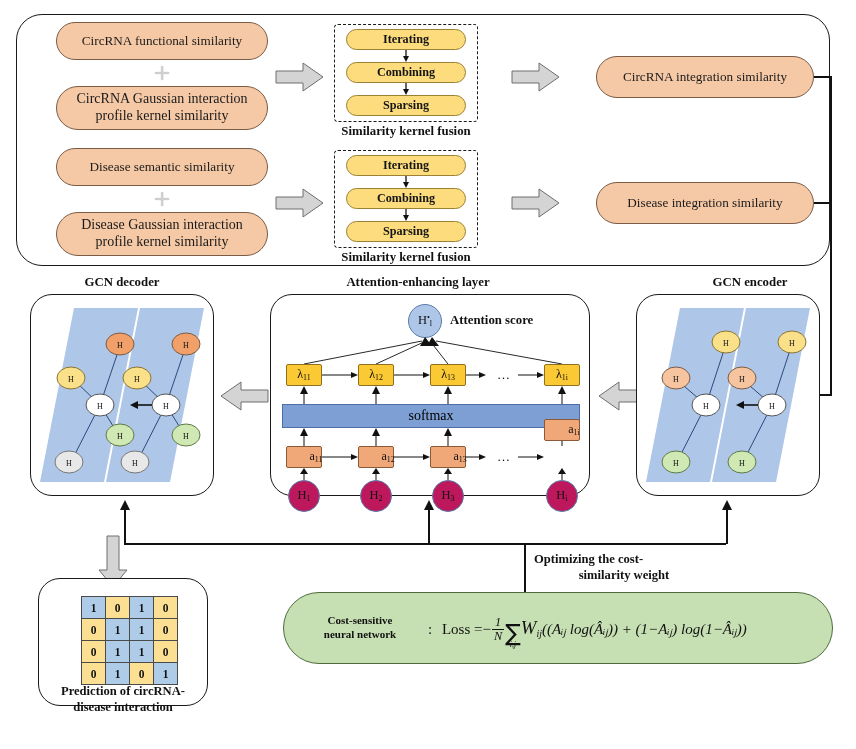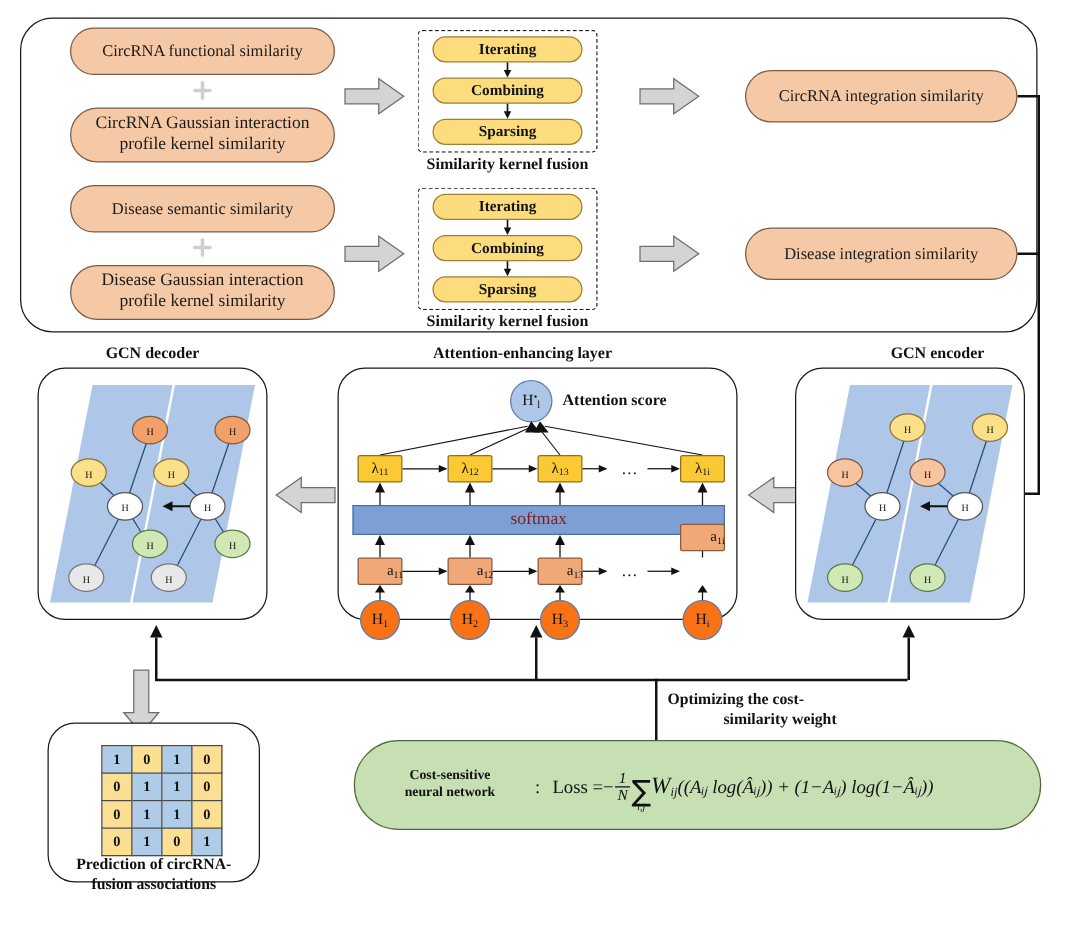--- a/index.html
+++ b/index.html
@@ -39,22 +39,22 @@
 
   
   .abox{background:#f0a878;border:1px solid #8a5a38;border-radius:2px;
         display:flex;align-items:center;justify-content:center;
         font-size:12px;color:#111;padding-left:24px;}
   .lbox{background:#fbc933;border:1px solid #8d7020;border-radius:2px;
         display:flex;align-items:center;justify-content:center;
         font-size:12px;color:#111;}
   .softmax{background:#7d9fd4;border:1px solid #4a6ea8;
         display:flex;align-items:center;justify-content:center;
-        font-size:14px;color:#7f1d1d;}
-  .hcirc{background:#f97316;border:1px solid #5d7ca8;border-radius:50%;
+        font-size:14px;color:#000000;}
+  .hcirc{background:#be185d;border:1px solid #5d7ca8;border-radius:50%;
         display:flex;align-items:center;justify-content:center;
         font-size:12.5px;color:#111;}
   .hstar{background:#aec6e8;border:1px solid #5d7ca8;border-radius:50%;
         display:flex;align-items:center;justify-content:center;
         font-size:12.5px;color:#111;}
   sub{font-size:.66em;vertical-align:-.28em;}
   sup{font-size:.66em;vertical-align:.45em;}
   .dots{font-size:13px;letter-spacing:1px;color:#111;
         display:flex;align-items:center;justify-content:center;}
 
@@ -439,21 +439,21 @@
           <td class="c0">0</td>
           <td class="c1">1</td>
           <td class="c0">0</td>
           <td class="c1">1</td>
         </tr>
       </tbody>
   </table>
 </div>
 <div class="abs cap-sm" style="left:44px;top:684px;width:158px;">
   <div>Prediction of  circRNA-</div>
-  <div>fusion associations</div>
+  <div>disease interaction</div>
 </div>
 
 <div class="abs ln" style="left:124px;top:543px;width:602px;height:1.7px;"></div>
 <div class="abs ln" style="left:124px;top:510px;width:1.7px;height:34px;"></div>
 <div class="abs" style="left:118px;top:500px;width:14px;height:14px;">
   <svg width="14" height="14">
       <polygon points="7,0 2,10 12,10" fill="#111"></polygon>
     </svg>
   </div>
 <div class="abs ln" style="left:428px;top:510px;width:1.7px;height:34px;"></div>

